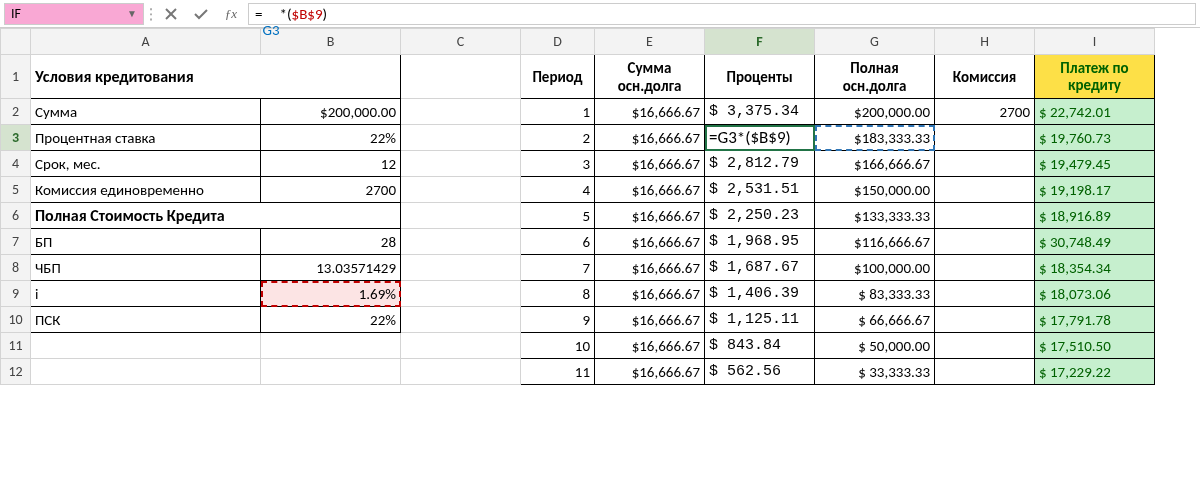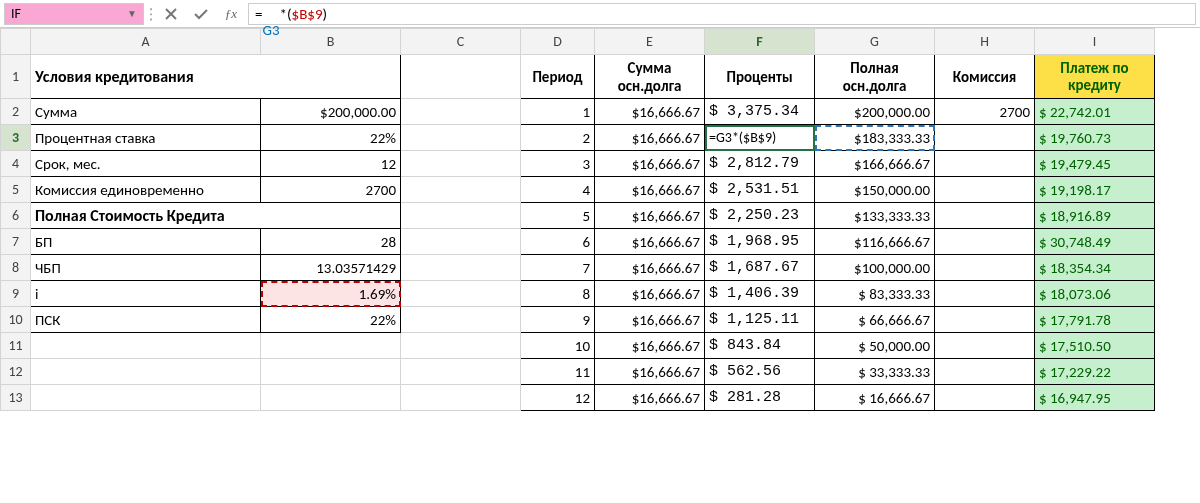--- a/index.html
+++ b/index.html
@@ -111,21 +111,21 @@
   }
 
   
   .hl-red {
     background:#fce4e4;
     outline:2px dashed #c00000; outline-offset:-2px;
   }
   
   .edit-cell {
     outline:2px solid #217346; outline-offset:-2px;
-    font-size:14px;
+    font-size:17px;
   }
   .sel-blue {
     outline:2px dashed #2f75b5; outline-offset:-2px;
   }
 
   .money { font-family: Liberation Mono, monospace; }
 
   .wA { width: 230px; }
   .wB { width: 140px; }
   .wC { width: 120px; }
@@ -342,29 +342,17 @@
       <td></td>
       <td></td>
       <td class="bord right">11</td>
       <td class="bord right">$16,666.67</td>
       <td class="bord left money">$     562.56</td>
       <td class="bord right">$  33,333.33</td>
       <td class="bord"></td>
       <td class="bord green-cell">$  17,229.22</td>
     </tr>
 
-    <tr>
-      <th>13</th>
-      <td></td>
-      <td></td>
-      <td></td>
-      <td class="bord right">12</td>
-      <td class="bord right">$16,666.67</td>
-      <td class="bord left money">$     281.28</td>
-      <td class="bord right">$  16,666.67</td>
-      <td class="bord"></td>
-      <td class="bord green-cell">$  16,947.95</td>
-    </tr>
 
 
   </tbody>
 </table>
 </div>
 
 </body></html>

